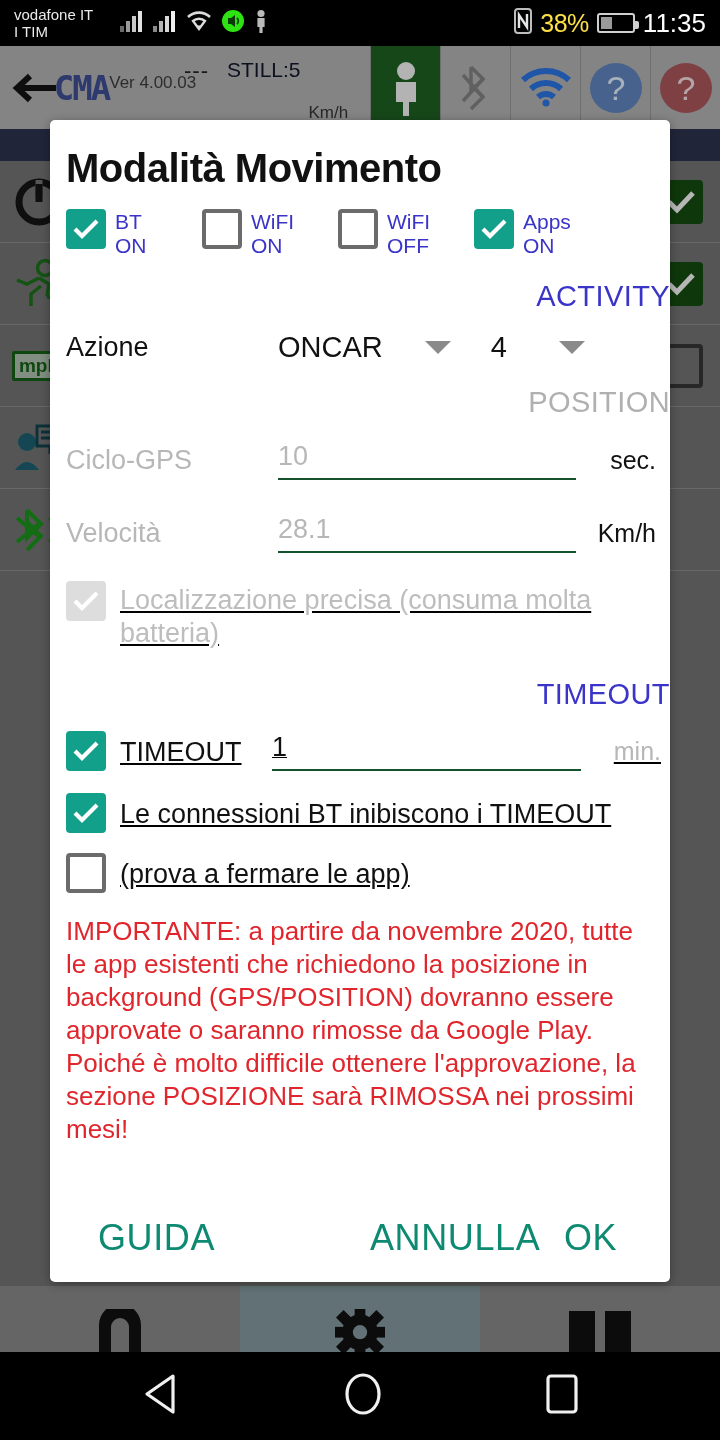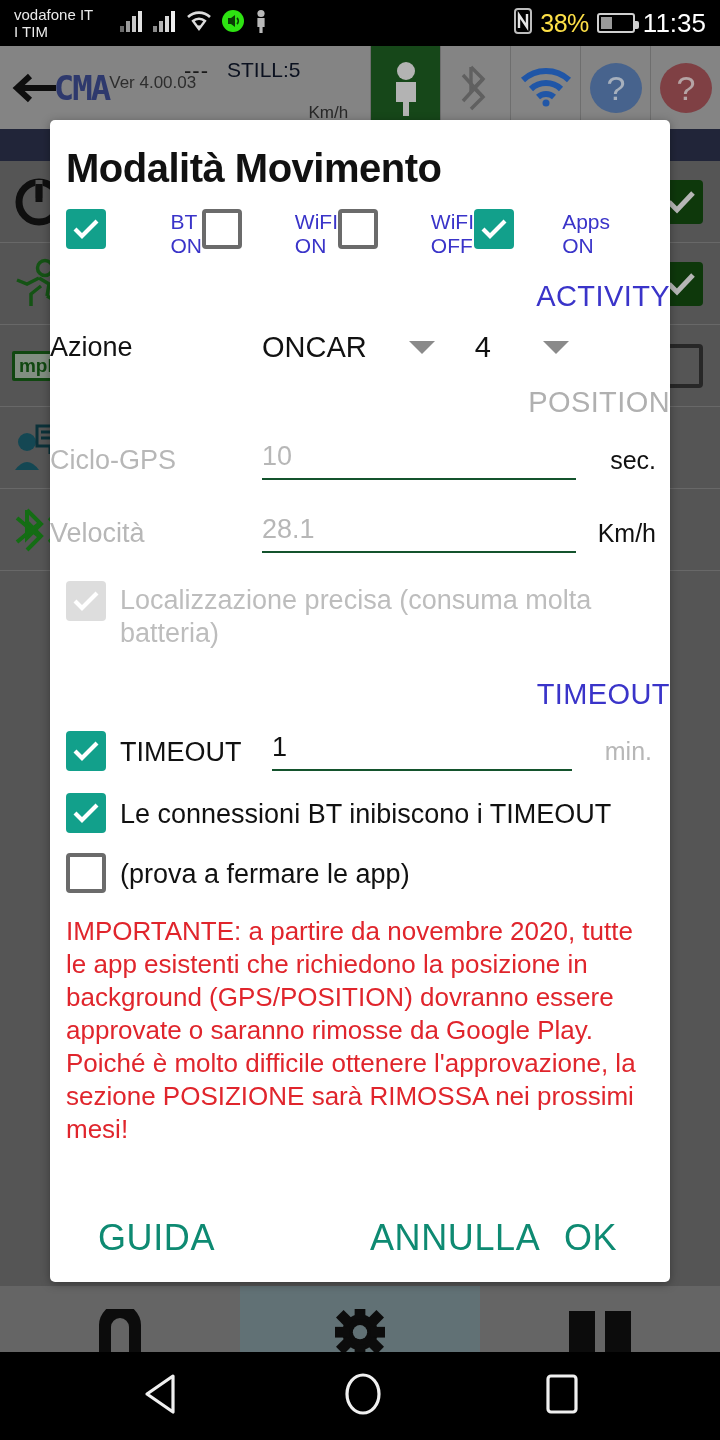--- a/index.html
+++ b/index.html
@@ -107,50 +107,50 @@
     box-shadow: 0 2px 10px rgba(0,0,0,0.35);
     font-family: "Liberation Sans", sans-serif;
   }
   .dlg-title {
     font-size: 40px; font-weight: bold; color: #111; letter-spacing: -0.5px;
     margin: 26px 0 0 16px;
   }
 
   
   .toggles { display: flex; margin: 18px 0 0 16px; padding-right: 10px; }
-  .toggle { display: flex; align-items: flex-start; width: 136px; justify-content: space-between; }
+  .toggle { display: flex; align-items: flex-start; width: 136px; }
   .cb {
     width: 40px; height: 40px; border-radius: 4px; flex: 0 0 40px;
     display: flex; align-items: center; justify-content: center; margin-right: 9px;
   }
   .cb.on { background: #12a08b; }
   .cb.off { border: 4px solid #6b6b6b; background: #fff; }
   .cb.dis { background: #dddddd; }
   .cb svg { display: block; }
   .tog-lbl { font-size: 21px; color: #3a34c9; line-height: 24px; white-space: pre-line; padding-top: 1px; }
 
   .section-hdr {
     font-size: 29px; color: #3a34c9; letter-spacing: 0.4px; margin: 22px 0 0 16px; text-align: right;
   }
   .section-hdr.dis { color: #b0b0b0; }
 
-  .frow { display: flex; align-items: center; padding-right: 14px; }
+  .frow { display: flex; align-items: center; margin-left: 16px; padding-right: 14px; }
   .frow-lbl { font-size: 27px; color: #111; width: 212px; }
   .frow-lbl.dis { color: #b7b7b7; }
   .sel-val { font-size: 29px; color: #111; }
   .caret { width: 0; height: 0; border-left: 13px solid transparent; border-right: 13px solid transparent;
     border-top: 13px solid #8a8a8a; }
 
   .inp-wrap { flex: 1; border-bottom: 2px solid #14532d; padding-bottom: 6px; margin-right: 14px; }
   .inp-val { font-size: 27px; color: #b7b7b7; }
   .inp-val.active { color: #111; }
   .unit { font-size: 25px; color: #111; width: 66px; text-align: right; }
   .unit.dim { color: #b7b7b7; }
 
-  .chk-line { display: flex; align-items: flex-start; margin-left: 16px; padding-right: 18px; }
+  .chk-line { display: flex; align-items: flex-start; margin-left: 16px; padding-right: 9px; text-decoration: underline; }
   .chk-line .cb { margin-right: 14px; }
   .chk-txt { font-size: 27px; color: #111; line-height: 33px; padding-top: 3px; }
   .chk-txt.dis { color: #bdbdbd; }
 
   .warn {
     color: #e0252c; font-size: 26px; line-height: 33px; margin: 22px 16px 0 16px;
   }
 
   .actions {
     position: absolute; left: 0; bottom: 0; width: 620px; height: 88px;

